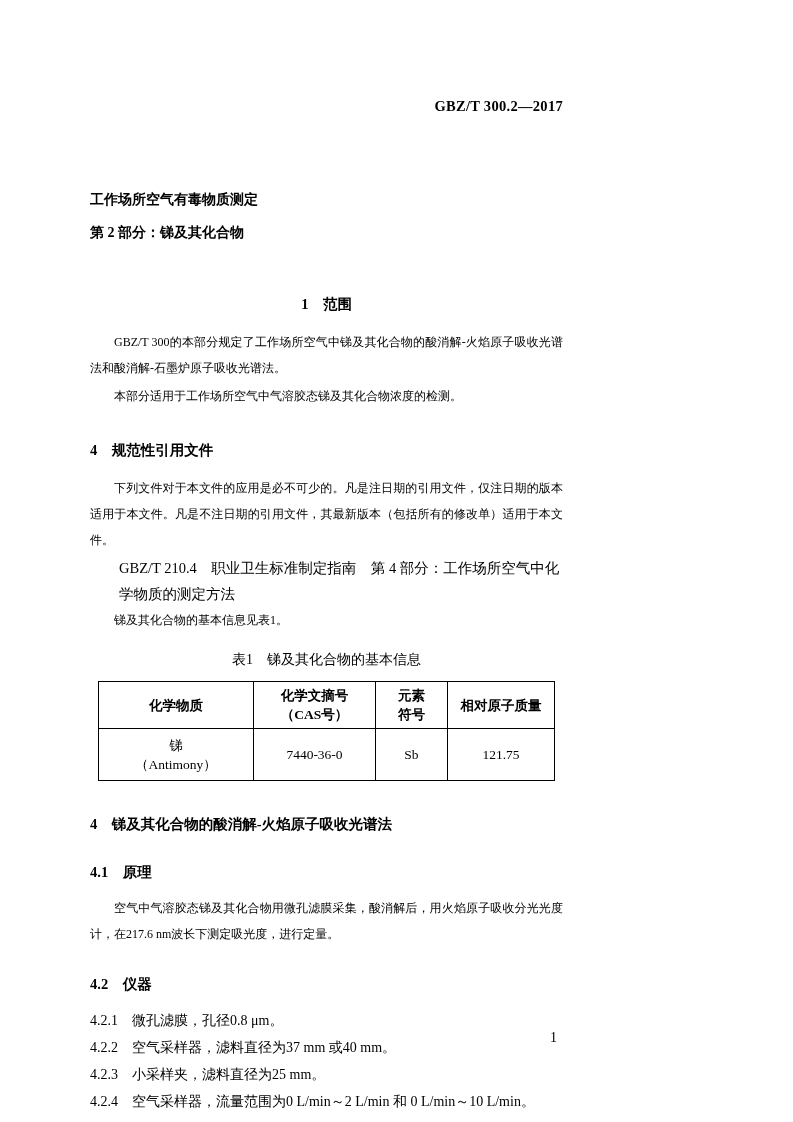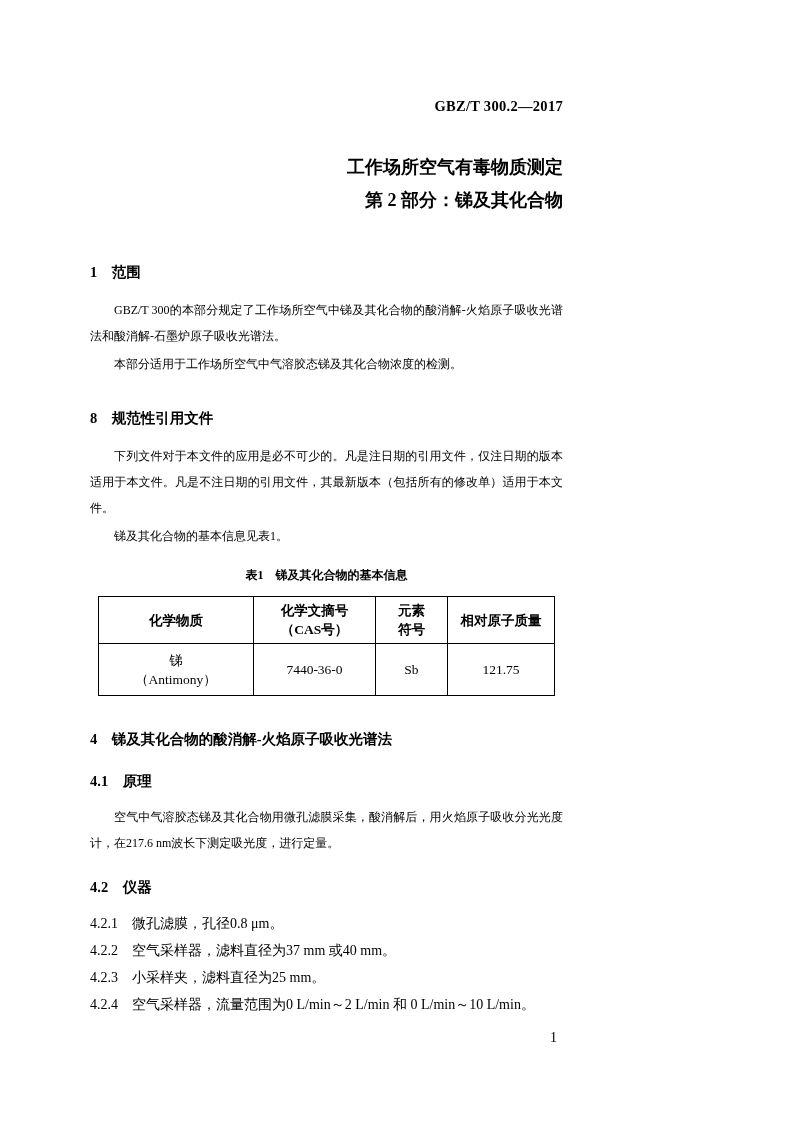--- a/index.html
+++ b/index.html
@@ -16,37 +16,37 @@
     padding: 98px 84px 0 90px;
     overflow: hidden;
   }
   .doc-number {
     text-align: right;
     font-weight: bold;
     font-size: 14.5px;
     letter-spacing: 0.3px;
   }
   .doc-title {
-    text-align: right;
-    margin-top: 36px;
+    text-align: left;
+    margin-top: 68px;
     font-weight: bold;
-    font-size: 18px;
+    font-size: 14px;
     line-height: 33px;
   }
   .section-heading {
     font-weight: bold;
     font-size: 14.5px;
     margin-top: 30px;
     margin-bottom: 14px;
     line-height: 22px;
   }
   .sub-heading {
     font-weight: bold;
     font-size: 14.5px;
-    margin-top: 20px;
+    margin-top: 26px;
     margin-bottom: 12px;
     line-height: 22px;
   }
   .para {
     font-size: 12px;
     line-height: 26px;
     text-indent: 2em;
     text-align: justify;
     margin-bottom: 2px;
   }
@@ -54,22 +54,22 @@
     font-size: 14.5px;
     line-height: 26px;
     padding-left: 2em;
   }
   .item-line {
     font-size: 14px;
     line-height: 27px;
   }
   .table-caption {
     text-align: center;
-    font-weight: bold;
-    font-size: 12px;
+    font-weight: normal;
+    font-size: 14px;
     margin-top: 18px;
     margin-bottom: 12px;
   }
   table.info-table {
     border-collapse: collapse;
     margin: 0 auto;
     width: 456px;
     table-layout: fixed;
   }
   table.info-table th, table.info-table td {
@@ -98,26 +98,27 @@
 
 <div class="page">
 
   <div class="doc-number">GBZ/T 300.2—2017</div>
 
   <div class="doc-title">
     <div>工作场所空气有毒物质测定</div>
     <div>第 2 部分：锑及其化合物</div>
   </div>
 
-  <div class="section-heading" style="margin-top:44px;">1　范围</div>
+  <div class="section-heading" style="margin-top:44px;text-align:center;">1　范围</div>
   <div class="para">GBZ/T 300的本部分规定了工作场所空气中锑及其化合物的酸消解-火焰原子吸收光谱法和酸消解-石墨炉原子吸收光谱法。</div>
   <div class="para">本部分适用于工作场所空气中气溶胶态锑及其化合物浓度的检测。</div>
 
-  <div class="section-heading">8　规范性引用文件</div>
+  <div class="section-heading">4　规范性引用文件</div>
   <div class="para">下列文件对于本文件的应用是必不可少的。凡是注日期的引用文件，仅注日期的版本适用于本文件。凡是不注日期的引用文件，其最新版本（包括所有的修改单）适用于本文件。</div>
+  <div class="ref-line">GBZ/T 210.4　职业卫生标准制定指南　第 4 部分：工作场所空气中化学物质的测定方法</div>
 
   <div class="para">锑及其化合物的基本信息见表1。</div>
 
   <div class="table-caption">表1　锑及其化合物的基本信息</div>
 
   <table class="info-table">
     <colgroup>
       <col class="col-chem">
         <col class="col-cas">
         <col class="col-sym">

